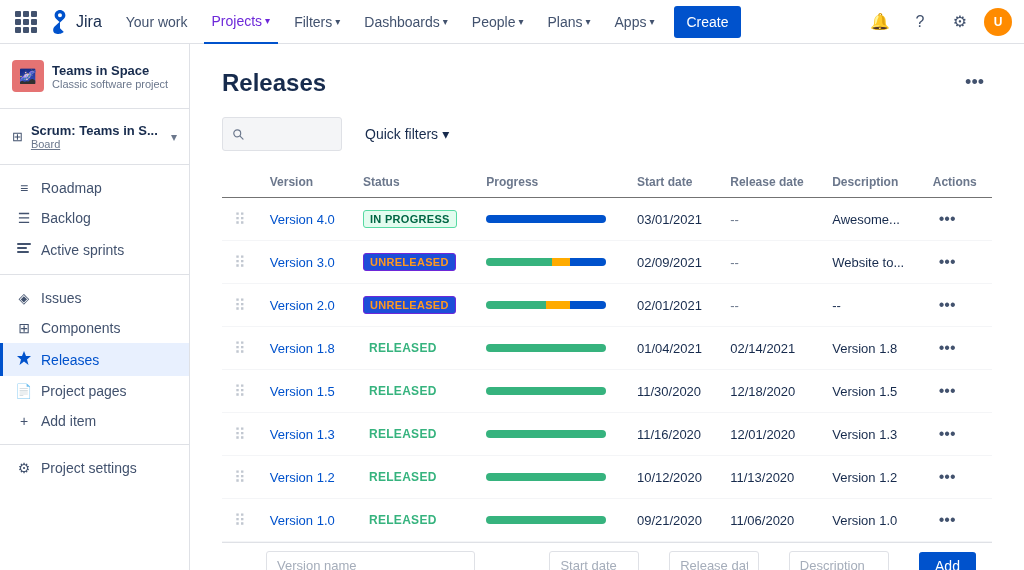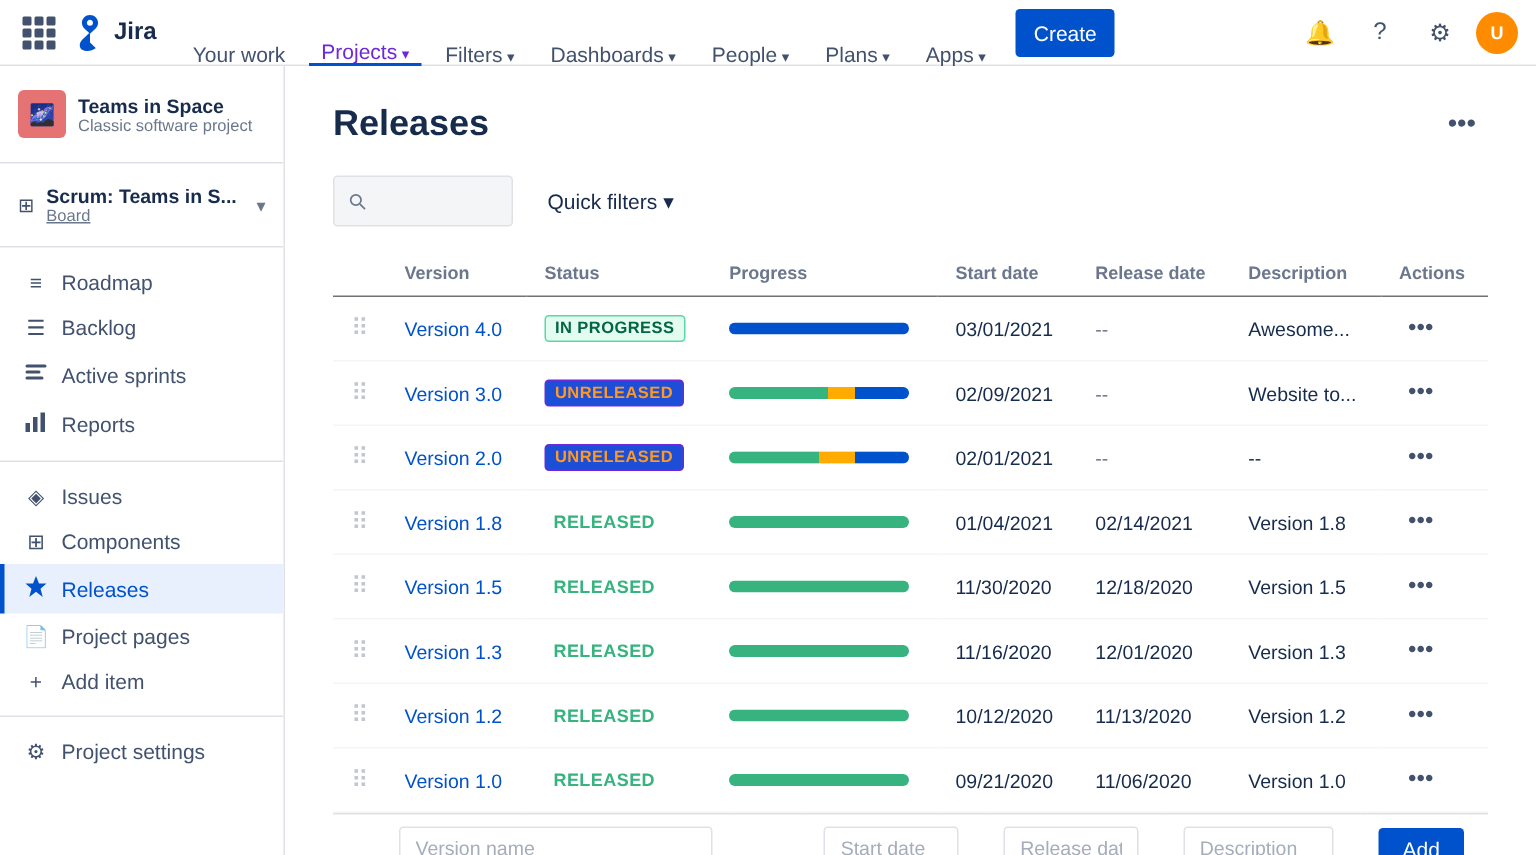--- a/index.html
+++ b/index.html
@@ -7,23 +7,23 @@
 
     
     .topnav {
       display: flex; align-items: center; background: #fff; border-bottom: 1px solid #dfe1e6;
       height: 44px; padding: 0 12px; gap: 8px; position: fixed; top: 0; left: 0; right: 0; z-index: 100;
     }
     .topnav-grid-icon { display: flex; align-items: center; justify-content: center; width: 28px; height: 28px; cursor: pointer; }
     .grid-dots { display: grid; grid-template-columns: repeat(3,6px); gap: 2px; }
     .grid-dot { width: 6px; height: 6px; background: #42526e; border-radius: 1px; }
     .topnav-logo { display: flex; align-items: center; gap: 4px; margin-right: 8px; text-decoration: none; }
-    .jira-logo-text { color: #172b4d; font-weight: 700; font-size: 16px; }
+    .jira-logo-text { color: #172b4d; font-weight: 400; font-size: 16px; }
     .topnav-link {
-      padding: 0 8px; height: 44px; display: flex; align-items: flex-end; gap: 3px;
+      padding: 0 8px; height: 44px; display: flex; align-items: center; gap: 3px;
       color: #42526e; font-size: 14px; cursor: pointer; text-decoration: none; white-space: nowrap;
     }
     .topnav-link.active { color: #6d28d9; border-bottom: 2px solid #0052cc; }
     .topnav-link .chevron { font-size: 10px; }
     .topnav-create {
       background: #0052cc; color: #fff; border: none; border-radius: 3px;
       padding: 0 12px; height: 32px; font-size: 14px; font-weight: 500; cursor: pointer; margin-left: 4px;
     }
     .topnav-spacer { flex: 1; }
     .topnav-search {
@@ -225,30 +225,20 @@
     </div>
     <div class="sidebar-nav-item">
       <span class="nav-icon">
         <svg width="16" height="16" viewBox="0 0 16 16" fill="none">
             <rect x="1" y="3" width="14" height="2" rx="1" fill="#42526e"></rect>
             <rect x="1" y="7" width="10" height="2" rx="1" fill="#42526e"></rect>
             <rect x="1" y="11" width="12" height="2" rx="1" fill="#42526e"></rect>
           </svg>
       </span>
       <span>Active sprints</span>
-    </div>
-    <div class="sidebar-nav-item">
-      <span class="nav-icon">
-        <svg width="16" height="16" viewBox="0 0 16 16" fill="none">
-            <rect x="1" y="9" width="3" height="6" fill="#42526e"></rect>
-            <rect x="6" y="5" width="3" height="10" fill="#42526e"></rect>
-            <rect x="11" y="2" width="3" height="13" fill="#42526e"></rect>
-          </svg>
-      </span>
-      <span>Reports</span>
     </div>
 
     <div class="sidebar-divider"></div>
 
     <div class="sidebar-nav-item">
       <span class="nav-icon">◈</span>
       <span>Issues</span>
     </div>
     <div class="sidebar-nav-item">
       <span class="nav-icon">⊞</span>

